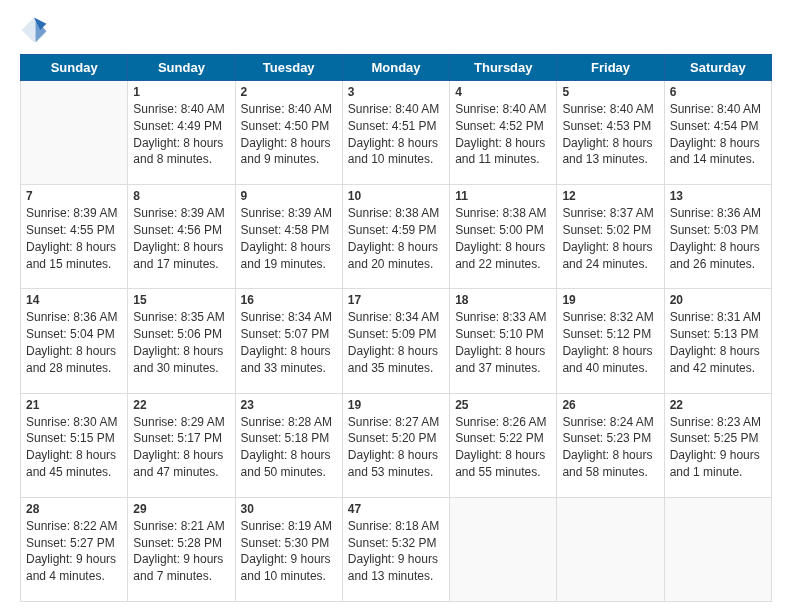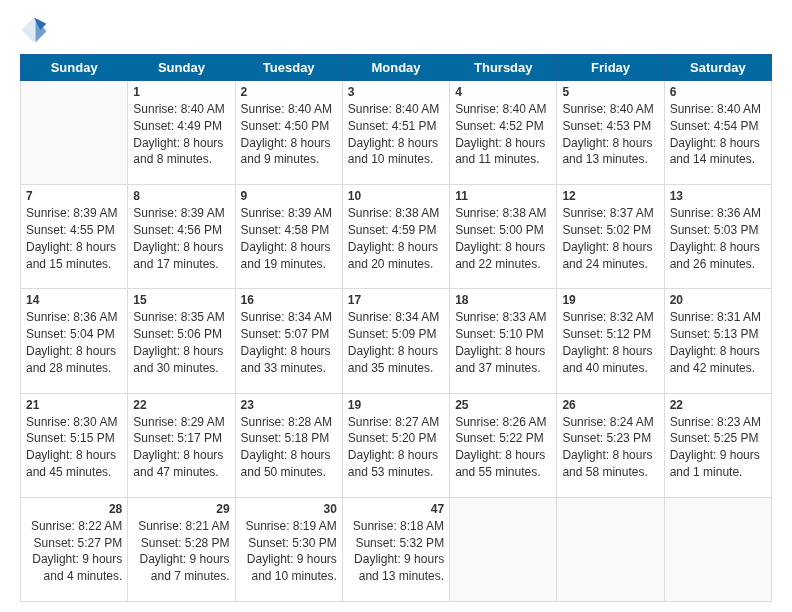--- a/index.html
+++ b/index.html
@@ -77,21 +77,20 @@
       display: block;
       margin-bottom: 2px;
     }
     .day-info {
       font-size: 12px;
       line-height: 1.4;
       color: #333;
     }
     tr:last-child td {
       height: 76px;
-      text-align: right;
     }
   </style>
 </head>
 <body>
 
 <div class="page">
   <div class="header">
     <div class="logo">
       <svg class="logo-icon" viewBox="0 0 36 36">
         <polygon points="18,2 34,18 18,34 2,18" fill="#2a6db5" opacity="0.15"></polygon>

